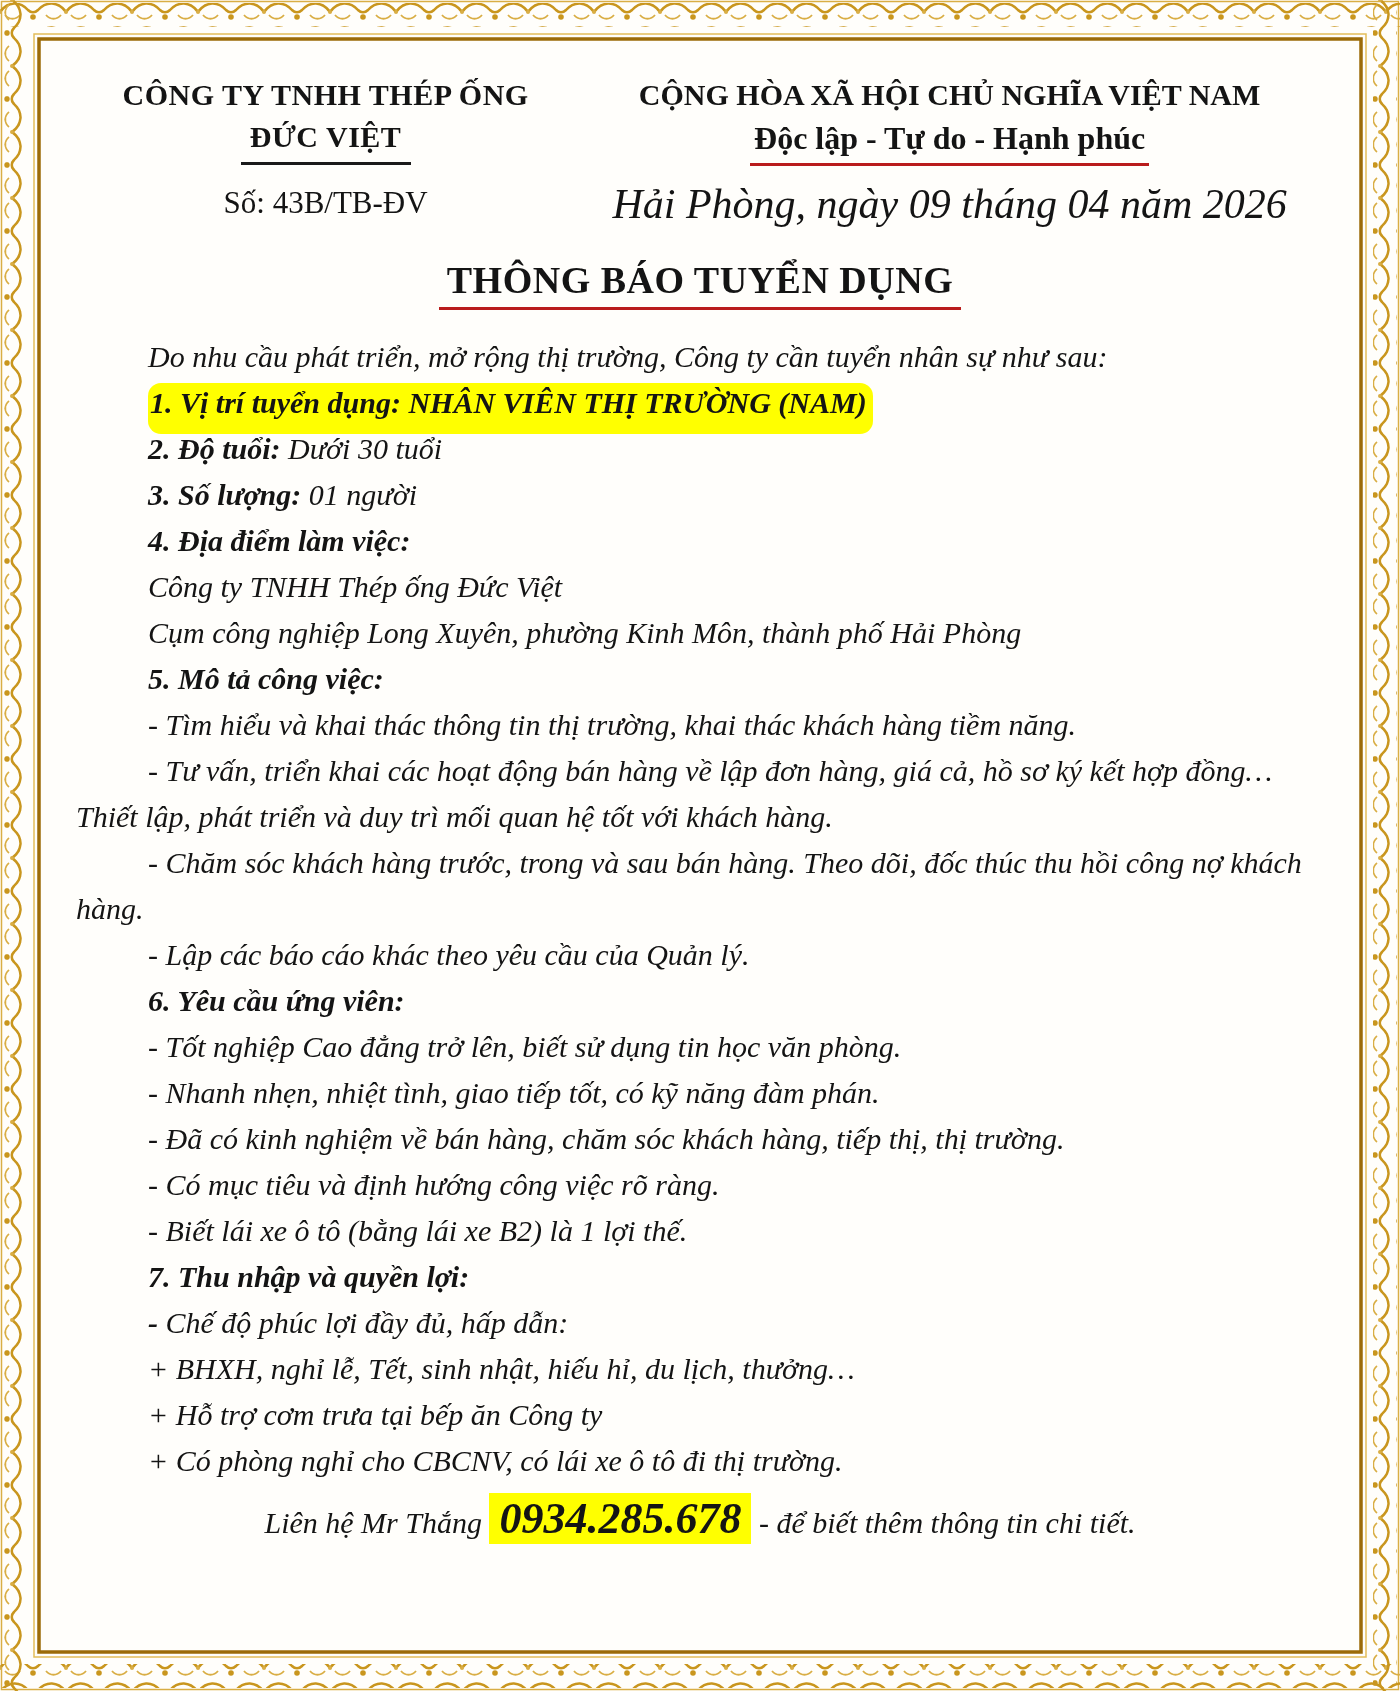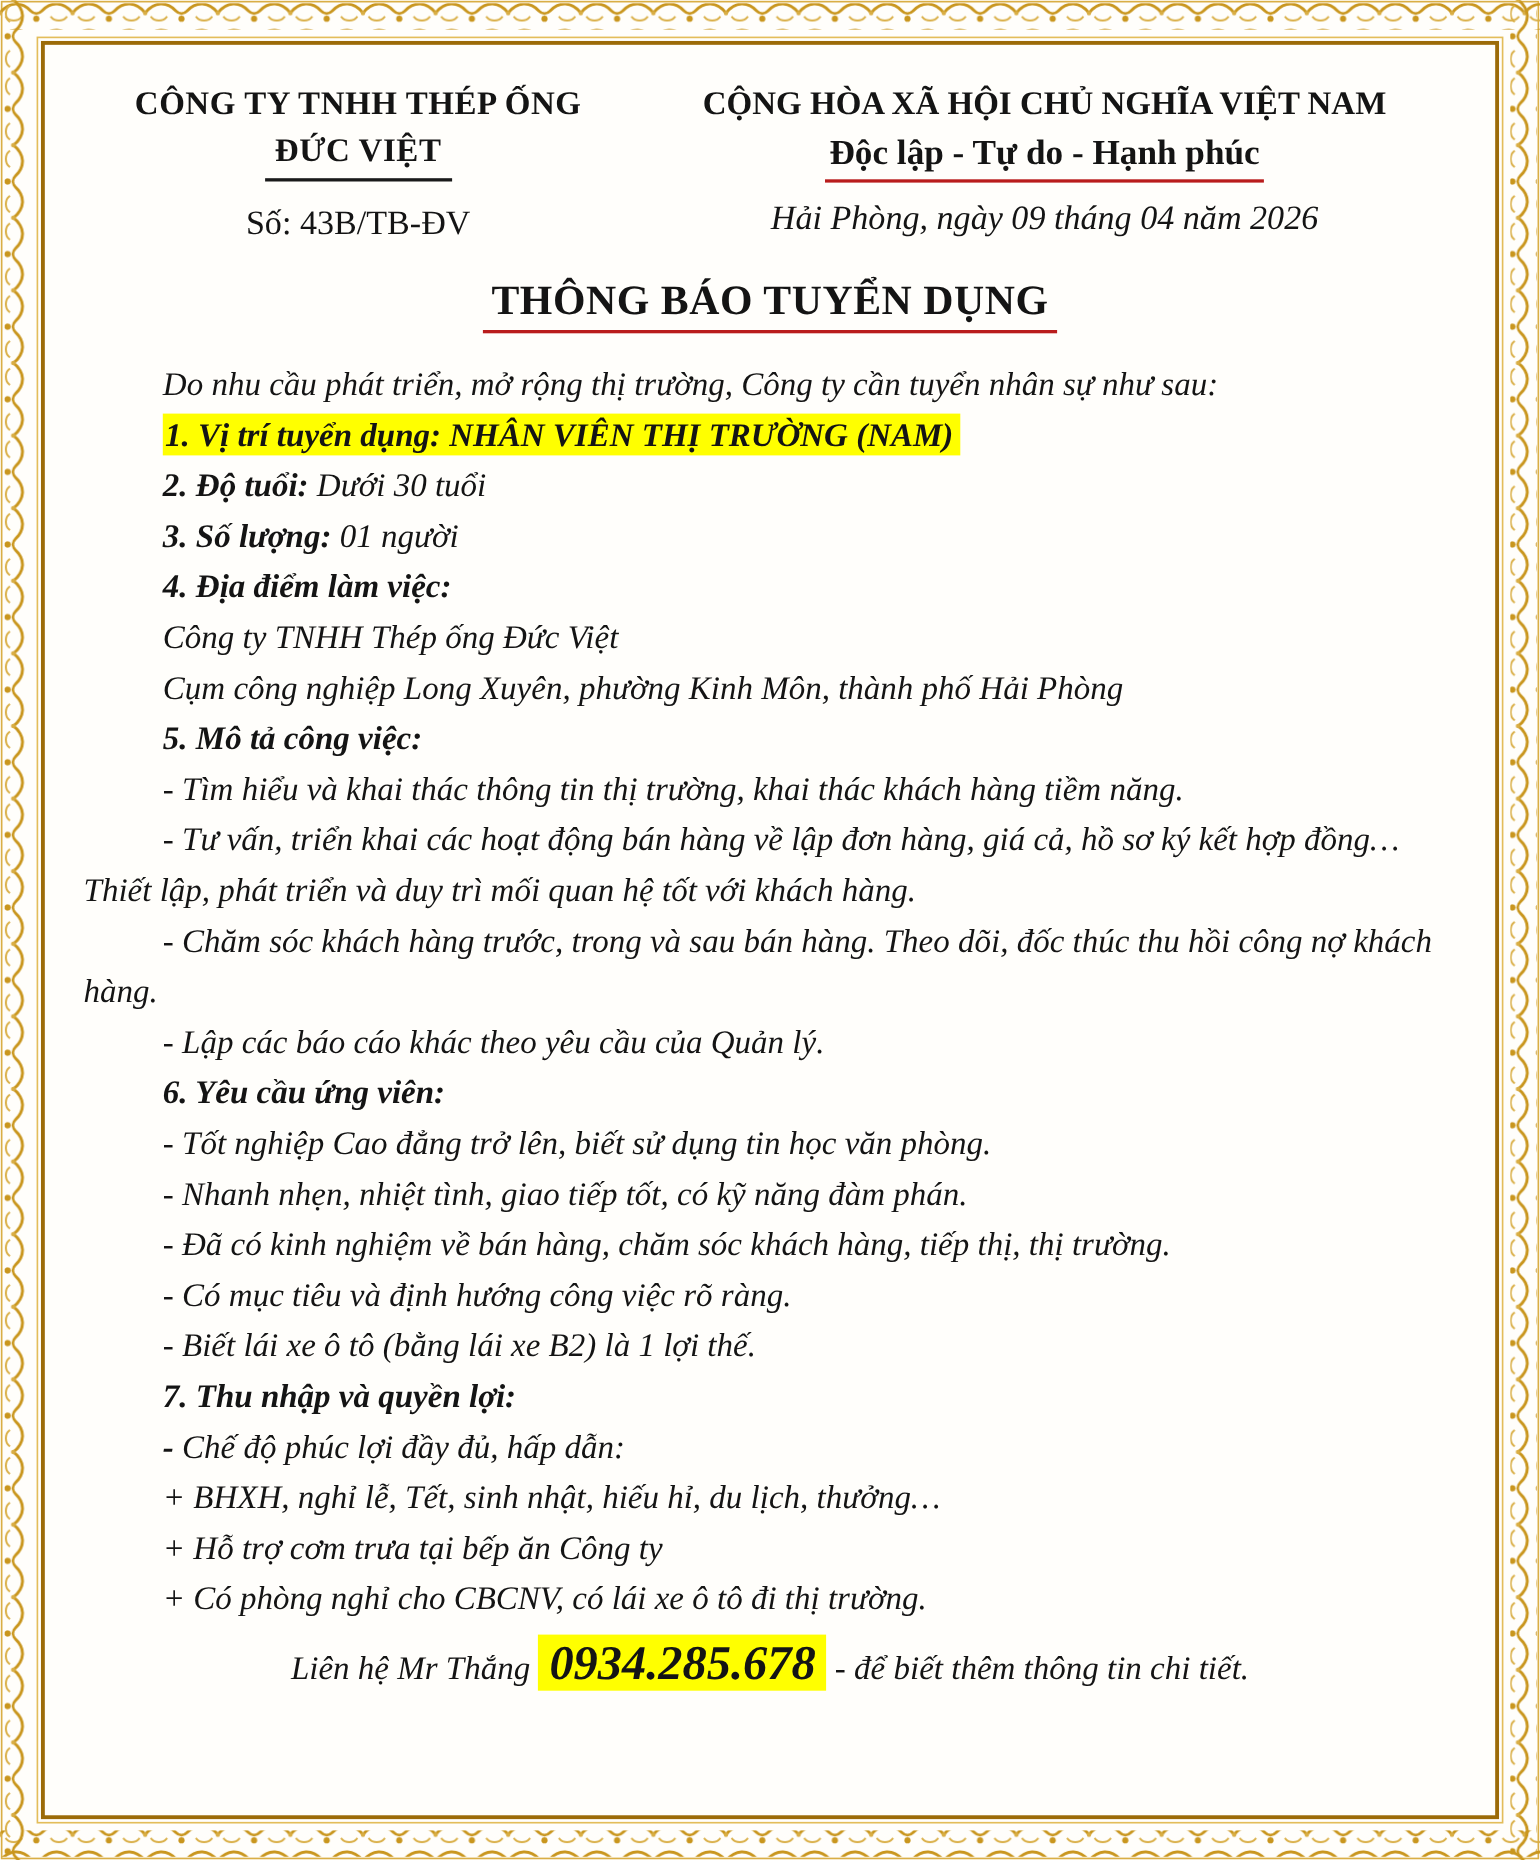--- a/index.html
+++ b/index.html
@@ -19,31 +19,31 @@
   
   .header{display:flex;align-items:flex-start;}
   .header-left{flex:0 0 40%;text-align:center;}
   .header-right{flex:1;text-align:center;}
   .company-name{font-weight:bold;font-size:30px;line-height:42px;letter-spacing:.5px;}
   .rule-short{width:170px;border-bottom:3px solid #1a1a1a;margin:4px auto 0;}
   .doc-number{font-size:31px;margin-top:20px;}
   .motto1{font-weight:bold;font-size:30px;line-height:42px;}
   .motto2{display:inline-block;font-weight:bold;font-size:32px;line-height:40px;
           border-bottom:3px solid #b91c1c;padding:0 4px 5px;margin-top:2px;}
-  .place-date{font-style:italic;font-size:31px;margin-top:14px;}
+  .place-date{font-style:italic;font-size:42px;margin-top:14px;}
   
   .title-wrap{text-align:center;margin-top:30px;}
   .doc-title{display:inline-block;font-weight:bold;font-size:38px;letter-spacing:.5px;
              border-bottom:3px solid #b91c1c;padding:0 8px 5px;}
   
   .doc-body{margin-top:24px;font-size:30px;line-height:46px;}
   .doc-body p{margin:0;text-indent:72px;font-style:italic;}
   .b{font-weight:bold;}
   .hl{background:#ffff00;}
-  .pos-line .hl{padding:3px 6px 2px 2px;}
+  .pos-line .hl{padding:3px 6px 15px 2px;border-radius:13px;}
   .salary-value{font-weight:bold;font-size:35px;}
   .contact-line{text-indent:0 !important;text-align:center;margin-top:12px !important;}
   .contact-phone{font-weight:bold;font-size:44px;background:#ffff00;padding:1px 10px;}
 </style>
 </head>
 <body>
 
 <div class="page">
 
   <svg class="border-svg" width="1400" height="1691" viewBox="0 0 1400 1691" aria-hidden="true">

